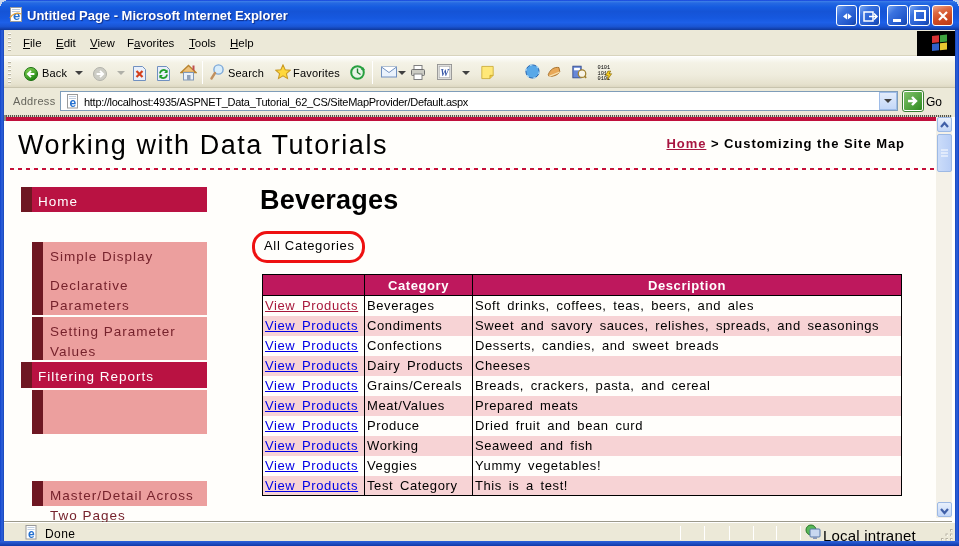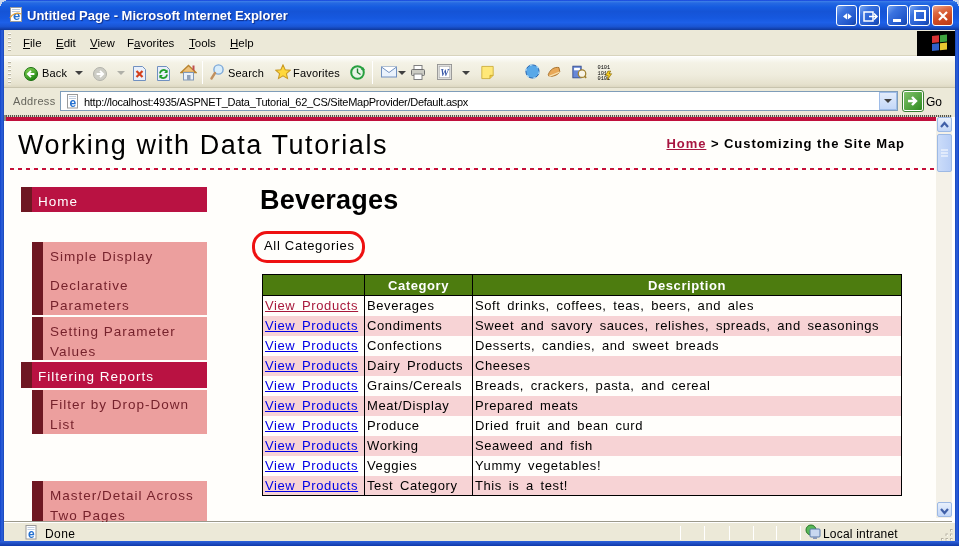--- a/index.html
+++ b/index.html
@@ -64,40 +64,40 @@
 .m2 .notch { position:absolute; left:0; top:0; width:11px; height:100%; background:#6E1722; }
 .m2 .mt { position:absolute; left:18px; top:5px; color:#76222C; font-size:13.5px; letter-spacing:1px; line-height:20px; }
 
 
 #cath { left:256px; top:64px; font-size:27px; font-weight:bold; color:#000; letter-spacing:0.2px; }
 #oval { left:248px; top:110px; width:113px; height:32px; border:3px solid #EE1111; border-radius:15px; }
 #ovaltext { left:260px; top:117px; font-size:13px; letter-spacing:0.7px; }
 
 
 #cattable { left:258px; top:153px; border-collapse:collapse; font-size:13px; letter-spacing:0.6px; word-spacing:2.5px; }
-#cattable th { background:#4d7c0f; color:#fff; font-weight:bold; border:1px solid #000; height:21px; font-size:13px; }
+#cattable th { background:#be185d; color:#fff; font-weight:bold; border:1px solid #000; height:21px; font-size:13px; }
 #cattable td { height:20px; padding:0 1px 0 2px; border-left:1px solid #000; border-right:1px solid #000; white-space:nowrap; }
 #cattable tr.alt td { background:#F7D3D5; }
 #cattable { border:1px solid #000; border-bottom:1px solid #000; }
 #cattable a { color:#0000E6; }
 #cattable tr.first a { color:#A81A3C; }
 .c1 { width:102px; }
 .c2 { width:108px; }
 .c3 { width:429px; }
 
 
 #sbtrack { left:936px; top:117px; width:16px; height:401px; background:#F4F1E8; }
 .sbbtn { left:937px; width:15px; height:15px; border-radius:2px; background:linear-gradient(to bottom,#E8F0FC,#C2D6F8); border:1px solid #9DB9E4; }
 #sbthumb { left:937px; top:134px; width:15px; height:38px; border-radius:2px; background:linear-gradient(to right,#CBDCF9,#B8CEF6); border:1px solid #9DB9E4; }
 
 
 #statusbar { left:4px; top:522px; width:951px; height:19px; background:#ECE9D8; border-top:1px solid #fff; }
 #statusbar .sep { position:absolute; top:3px; width:1px; height:14px; background:#C8C4AE; border-right:1px solid #fff; }
 #donetext { left:45px; top:527px; font-size:12px; letter-spacing:0.4px; }
-#lintext { left:823px; top:527px; font-size:12px; letter-spacing:0.2px;text-align:right; }
+#lintext { left:823px; top:527px; font-size:15px; letter-spacing:0.2px;text-align:right; }
 
 
 #frleft { left:0; top:30px; width:4px; height:516px; background:linear-gradient(to right,#1042C8,#2E62DC 50%,#1846B8); }
 #frright { left:955px; top:30px; width:4px; height:516px; background:linear-gradient(to left,#1042C8,#2E62DC 50%,#1846B8); }
 #frbottom { left:0; top:541px; width:959px; height:5px; background:linear-gradient(to bottom,#2E62DC,#1038A8); }
 </style>
 </head>
 <body>
 <div id="win">
 
@@ -307,23 +307,22 @@
     <div class="abs m2" style="top:196px;height:43px">
         <div class="notch"></div>
         <div class="mt">Setting Parameter<br>Values</div>
       </div>
     <div class="abs m1" style="top:241px;height:26px">
         <div class="notch"></div>
         <div class="mt">Filtering Reports</div>
       </div>
     <div class="abs m2" style="top:269px;height:44px">
         <div class="notch"></div>
-        <div class="mt">Filter by Drop-Down<br>List</div>
-      </div>
-    <div class="abs m2" style="top:360px;height:40px">
+      </div>
+    <div class="abs m2" style="top:360px;height:25px">
         <div class="notch"></div>
         <div class="mt">Master/Detail Across<br>Two Pages</div>
       </div>
 
     <div class="abs" id="cath">Beverages</div>
     <div class="abs" id="oval"></div>
     <div class="abs" id="ovaltext">All Categories</div>
 
     <table class="abs" id="cattable">
       <tbody>
@@ -352,21 +351,21 @@
             <td>Dairy Products</td>
             <td>Cheeses</td>
           </tr>
       <tr>
             <td><a><u>View Products</u></a></td>
             <td>Grains/Cereals</td>
             <td>Breads, crackers, pasta, and cereal</td>
           </tr>
       <tr class="alt">
             <td><a><u>View Products</u></a></td>
-            <td>Meat/Display</td>
+            <td>Meat/Values</td>
             <td>Prepared meats</td>
           </tr>
       <tr>
             <td><a><u>View Products</u></a></td>
             <td>Produce</td>
             <td>Dried fruit and bean curd</td>
           </tr>
       <tr class="alt">
             <td><a><u>View Products</u></a></td>
             <td>Working</td>

